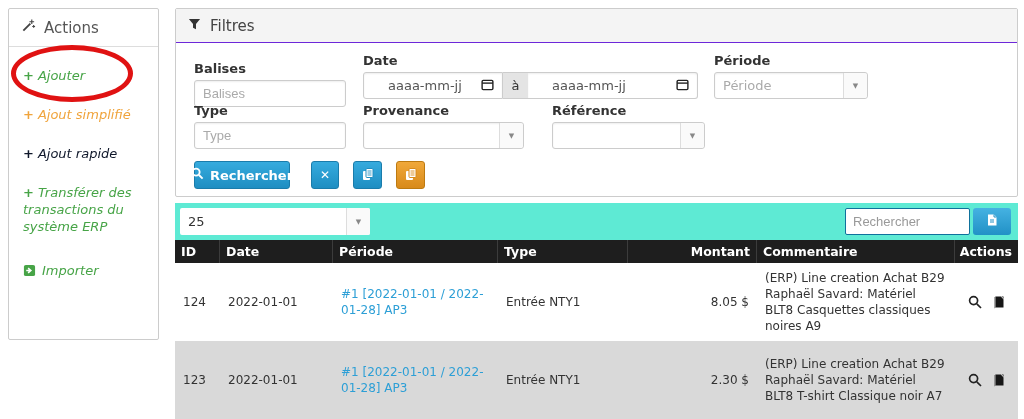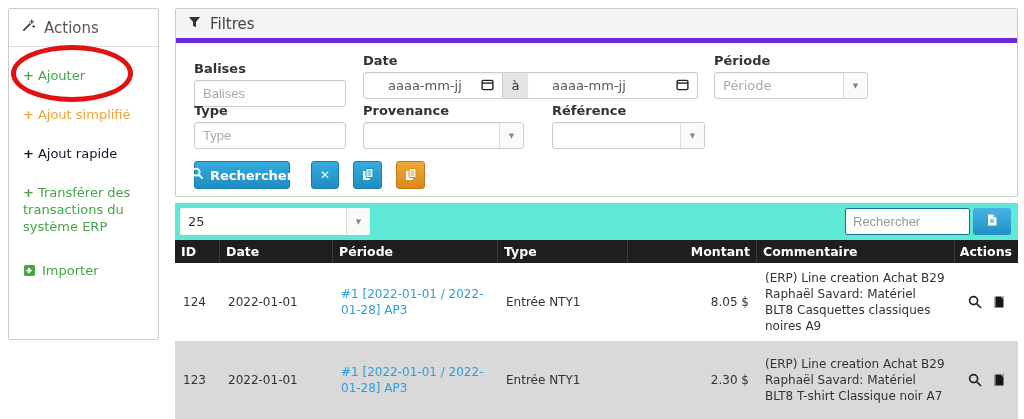--- a/index.html
+++ b/index.html
@@ -3,31 +3,31 @@
 <meta charset="utf-8">
 <style>
   * { margin:0; padding:0; box-sizing:border-box; }
   html,body { width:1024px; height:419px; background:#fff; overflow:hidden;
     font-family:"DejaVu Sans","Liberation Sans",sans-serif; font-size:13px; color:#333; }
   .abs { position:absolute; }
 
   
   #sidebar { left:8px; top:8px; width:151px; height:332px; border:1px solid #ccc; border-radius:2px; background:#fff; }
   #sidebar .hd { display:flex; align-items:center; gap:8px; padding:9px 12px; border-bottom:1px solid #ddd; font-size:15px; color:#555; }
-  #sidebar .items { padding:20px 12px 0 14px; }
+  #sidebar .items { padding:20px 12px 0 14px;font-style:italic; }
   .side-item { margin-bottom:22px; line-height:17px; cursor:pointer; }
   .side-item .plus { font-weight:bold; margin-right:4px; }
   .c-green { color:#47a447; }
   .c-orange { color:#f0a43c; }
   .c-red { color:#0f172a; }
   #red-ellipse { left:11px; top:45px; width:122px; height:57px; border:5px solid #e01212; border-radius:50%; pointer-events:none; z-index:9; }
 
   
   #filters { left:175px; top:8px; width:843px; height:189px; border:1px solid #ccc; border-radius:2px; background:#fff; }
-  #filters .hd { display:flex; align-items:center; gap:9px; padding:8px 12px; height:34px; background:#f4f4f4; border-bottom:5px solid #6d28d9; font-size:15px; color:#444; }
+  #filters .hd { display:flex; align-items:center; gap:9px; padding:8px 12px; height:34px; background:#f4f4f4; border-bottom:1px solid #6d28d9; font-size:15px; color:#444; }
   #filters .body { position:relative; height:153px; }
   .fgroup { position:absolute; }
   .flabel { font-weight:bold; font-size:13px; color:#333; margin-bottom:4px; display:block; }
   .tbox { height:27px; border:1px solid #ccc; border-radius:3px; background:#fff; box-shadow:inset 0 1px 2px rgba(0,0,0,.07); font-size:13px; padding:0 8px; display:flex; align-items:center; }
   input.tbox { width:152px; color:#444; }
   input.tbox::placeholder { color:#aaa; opacity:1; }
   .dategroup { display:flex; align-items:stretch; }
   .datebox { width:140px; justify-content:space-between; color:#555; cursor:text;padding-left:24px; }
   .datebox.wide { width:170px; }
   .addon { width:25px; background:#e4e4e4; border-top:1px solid #ccc; border-bottom:1px solid #ccc; display:flex; align-items:center; justify-content:center; color:#333; }

